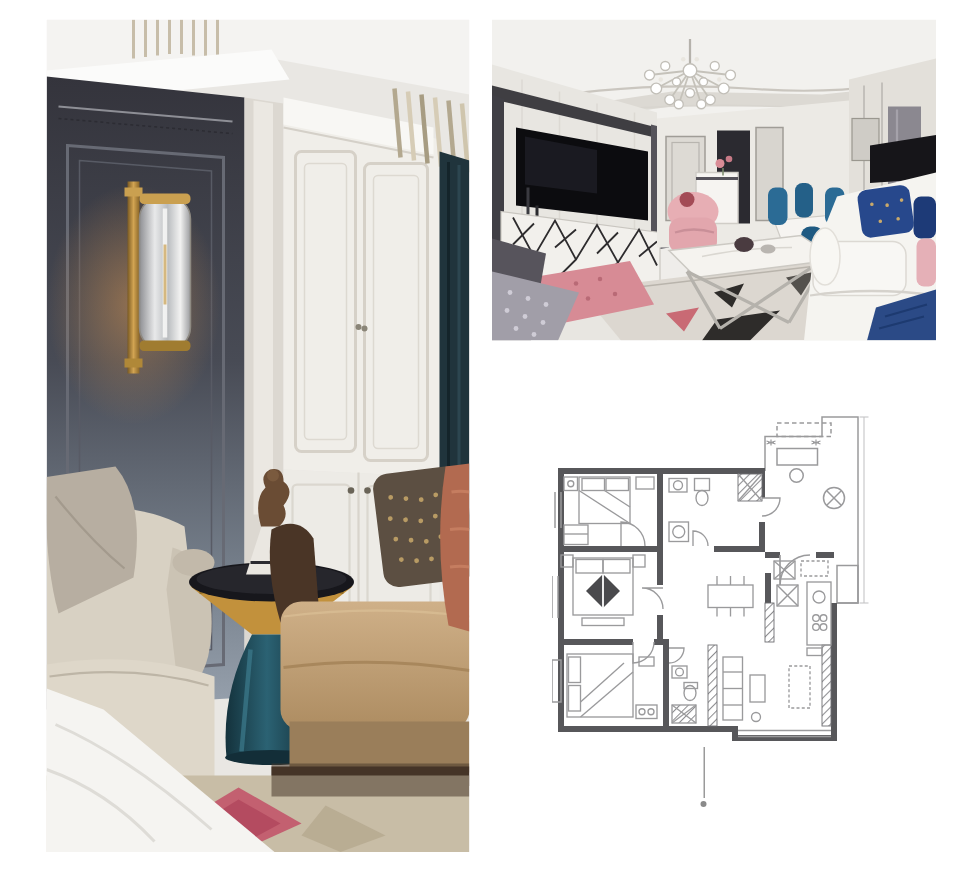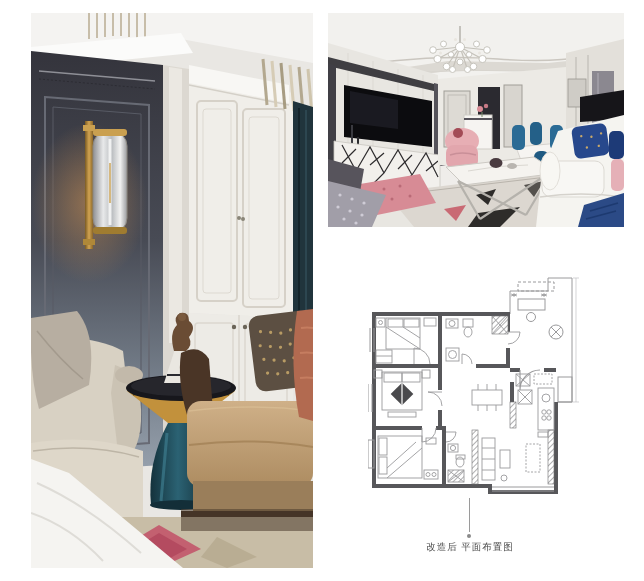--- a/index.html
+++ b/index.html
@@ -570,15 +570,14 @@
         <rect x="132" y="178" width="10" height="18"></rect>
         <rect x="158" y="172" width="14" height="28" stroke-dasharray="2,1.5"></rect>
         <rect x="170" y="160" width="10" height="5"></rect>
         <circle cx="136" cy="206" r="3"></circle>
       </g>
     </svg>
   </figure>
 
   <div class="leader"></div>
   <div class="leader-dot"></div>
-  <div class="caption">改造后 平面布置图</div>
 
 </div>
 
 </body></html>

